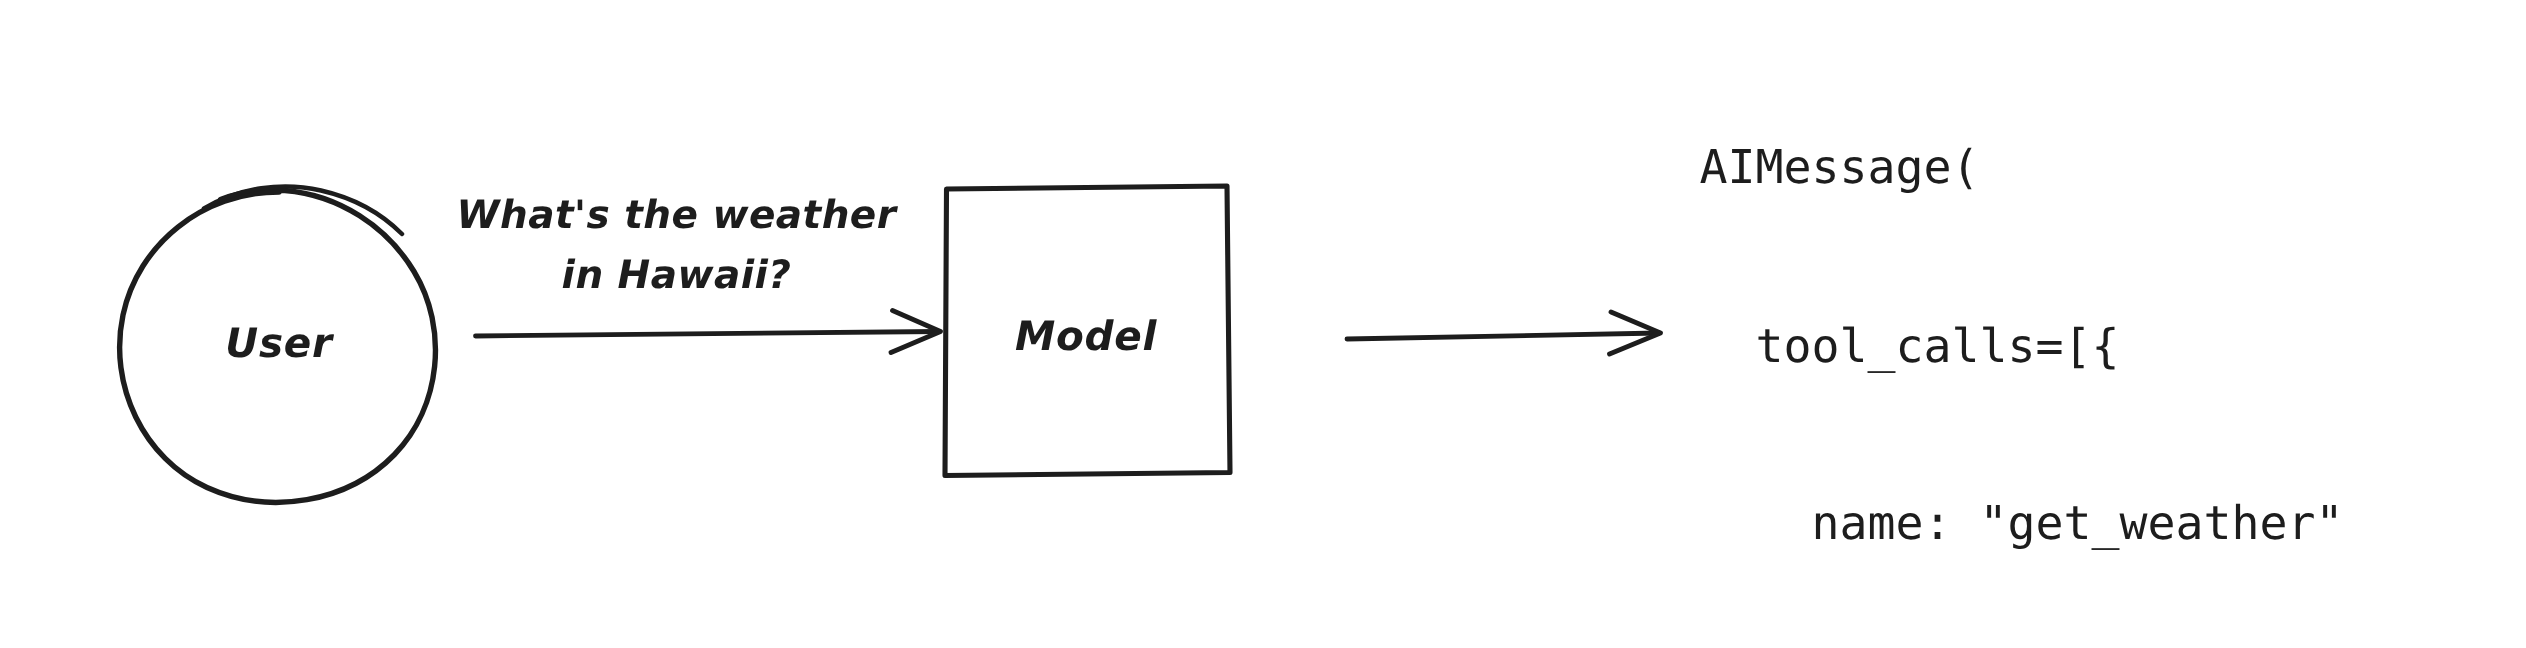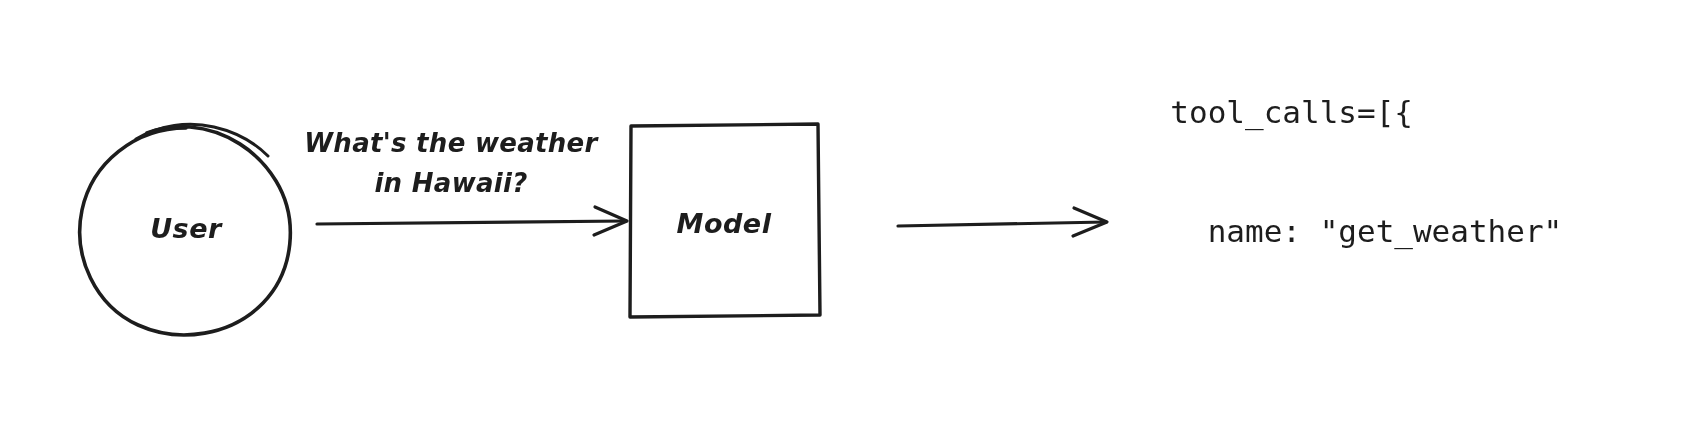--- a/index.html
+++ b/index.html
@@ -92,20 +92,21 @@
       <path d="M 595 207 L 627 221 L 594 235" fill="none" stroke="#1d1d1d" stroke-width="3.2" stroke-linecap="round" stroke-linejoin="round"></path>
     </g>
 
     <g>
       <path d="M 898 226 L 1106 222" fill="none" stroke="#1d1d1d" stroke-width="3.2" stroke-linecap="round"></path>
       <path d="M 1074 208 L 1107 222 L 1073 236" fill="none" stroke="#1d1d1d" stroke-width="3.2" stroke-linecap="round" stroke-linejoin="round"></path>
     </g>
   </svg>
 
   <div class="code-block">
+    <span class="code-line">AIMessage(</span>
     <span class="code-line">  tool_calls=[{</span>
     <span class="code-line">    name: "get_weather"</span>
     
     
     
     
     
     
     
   </div>

